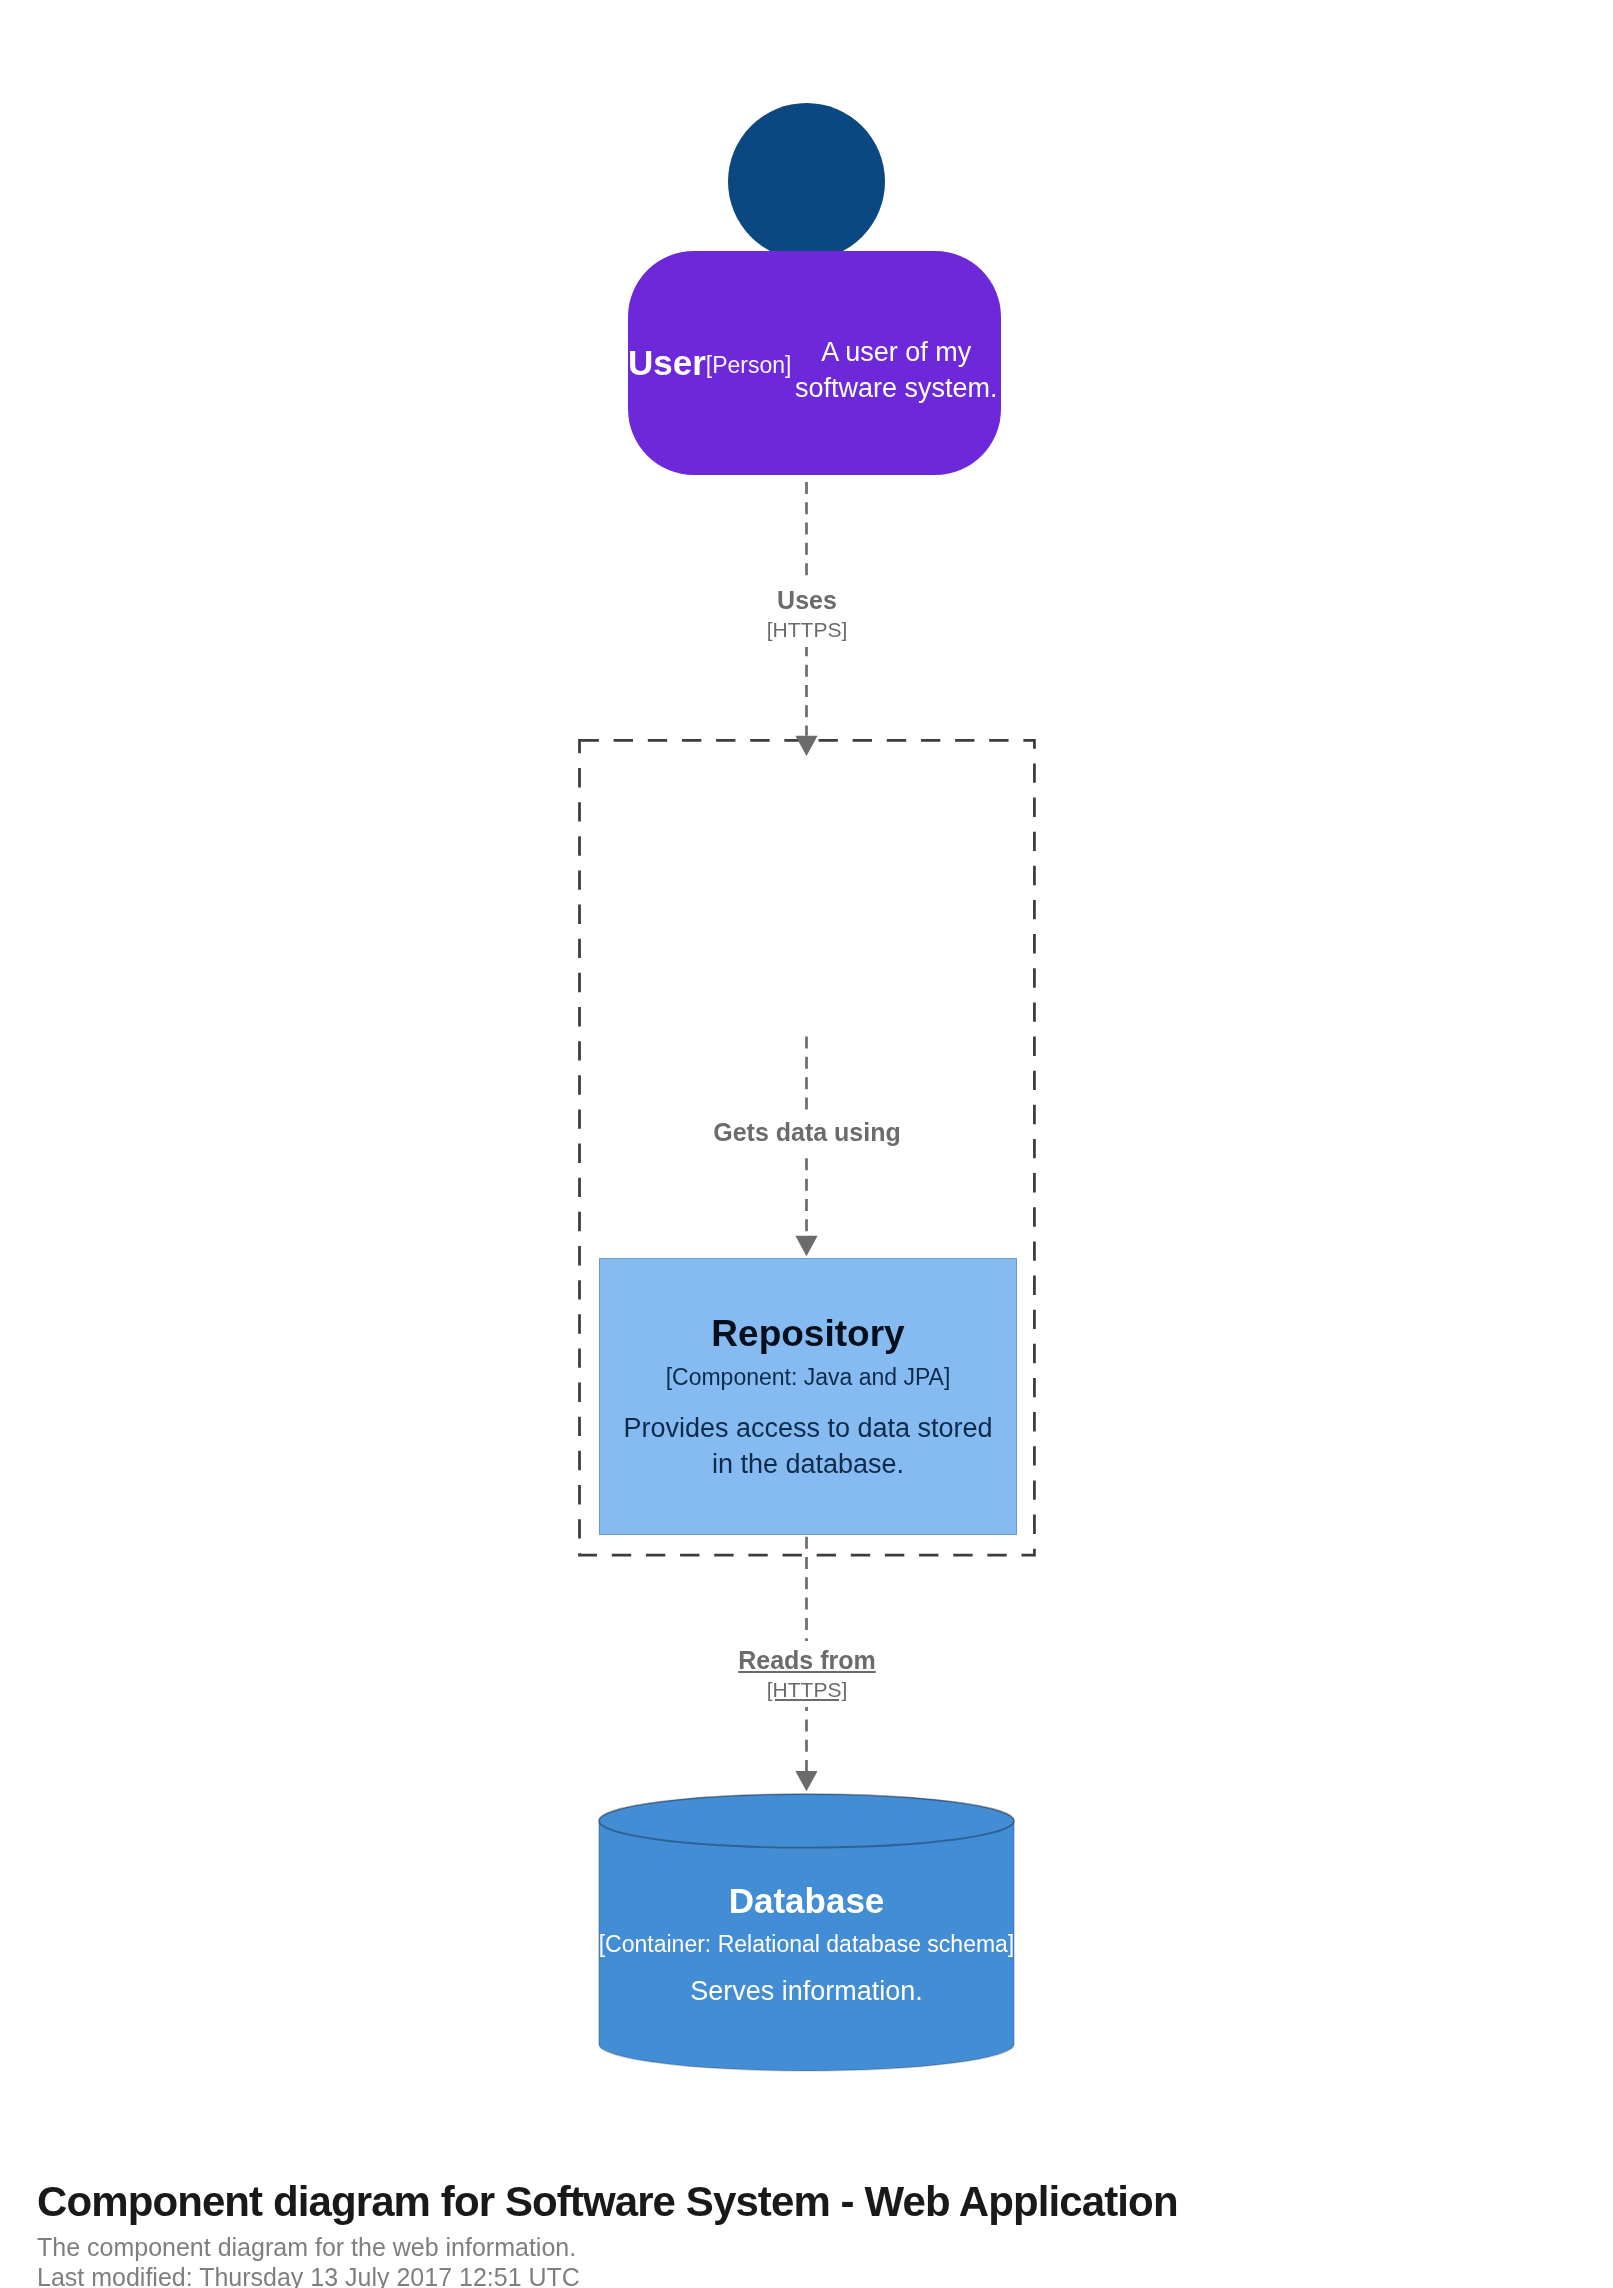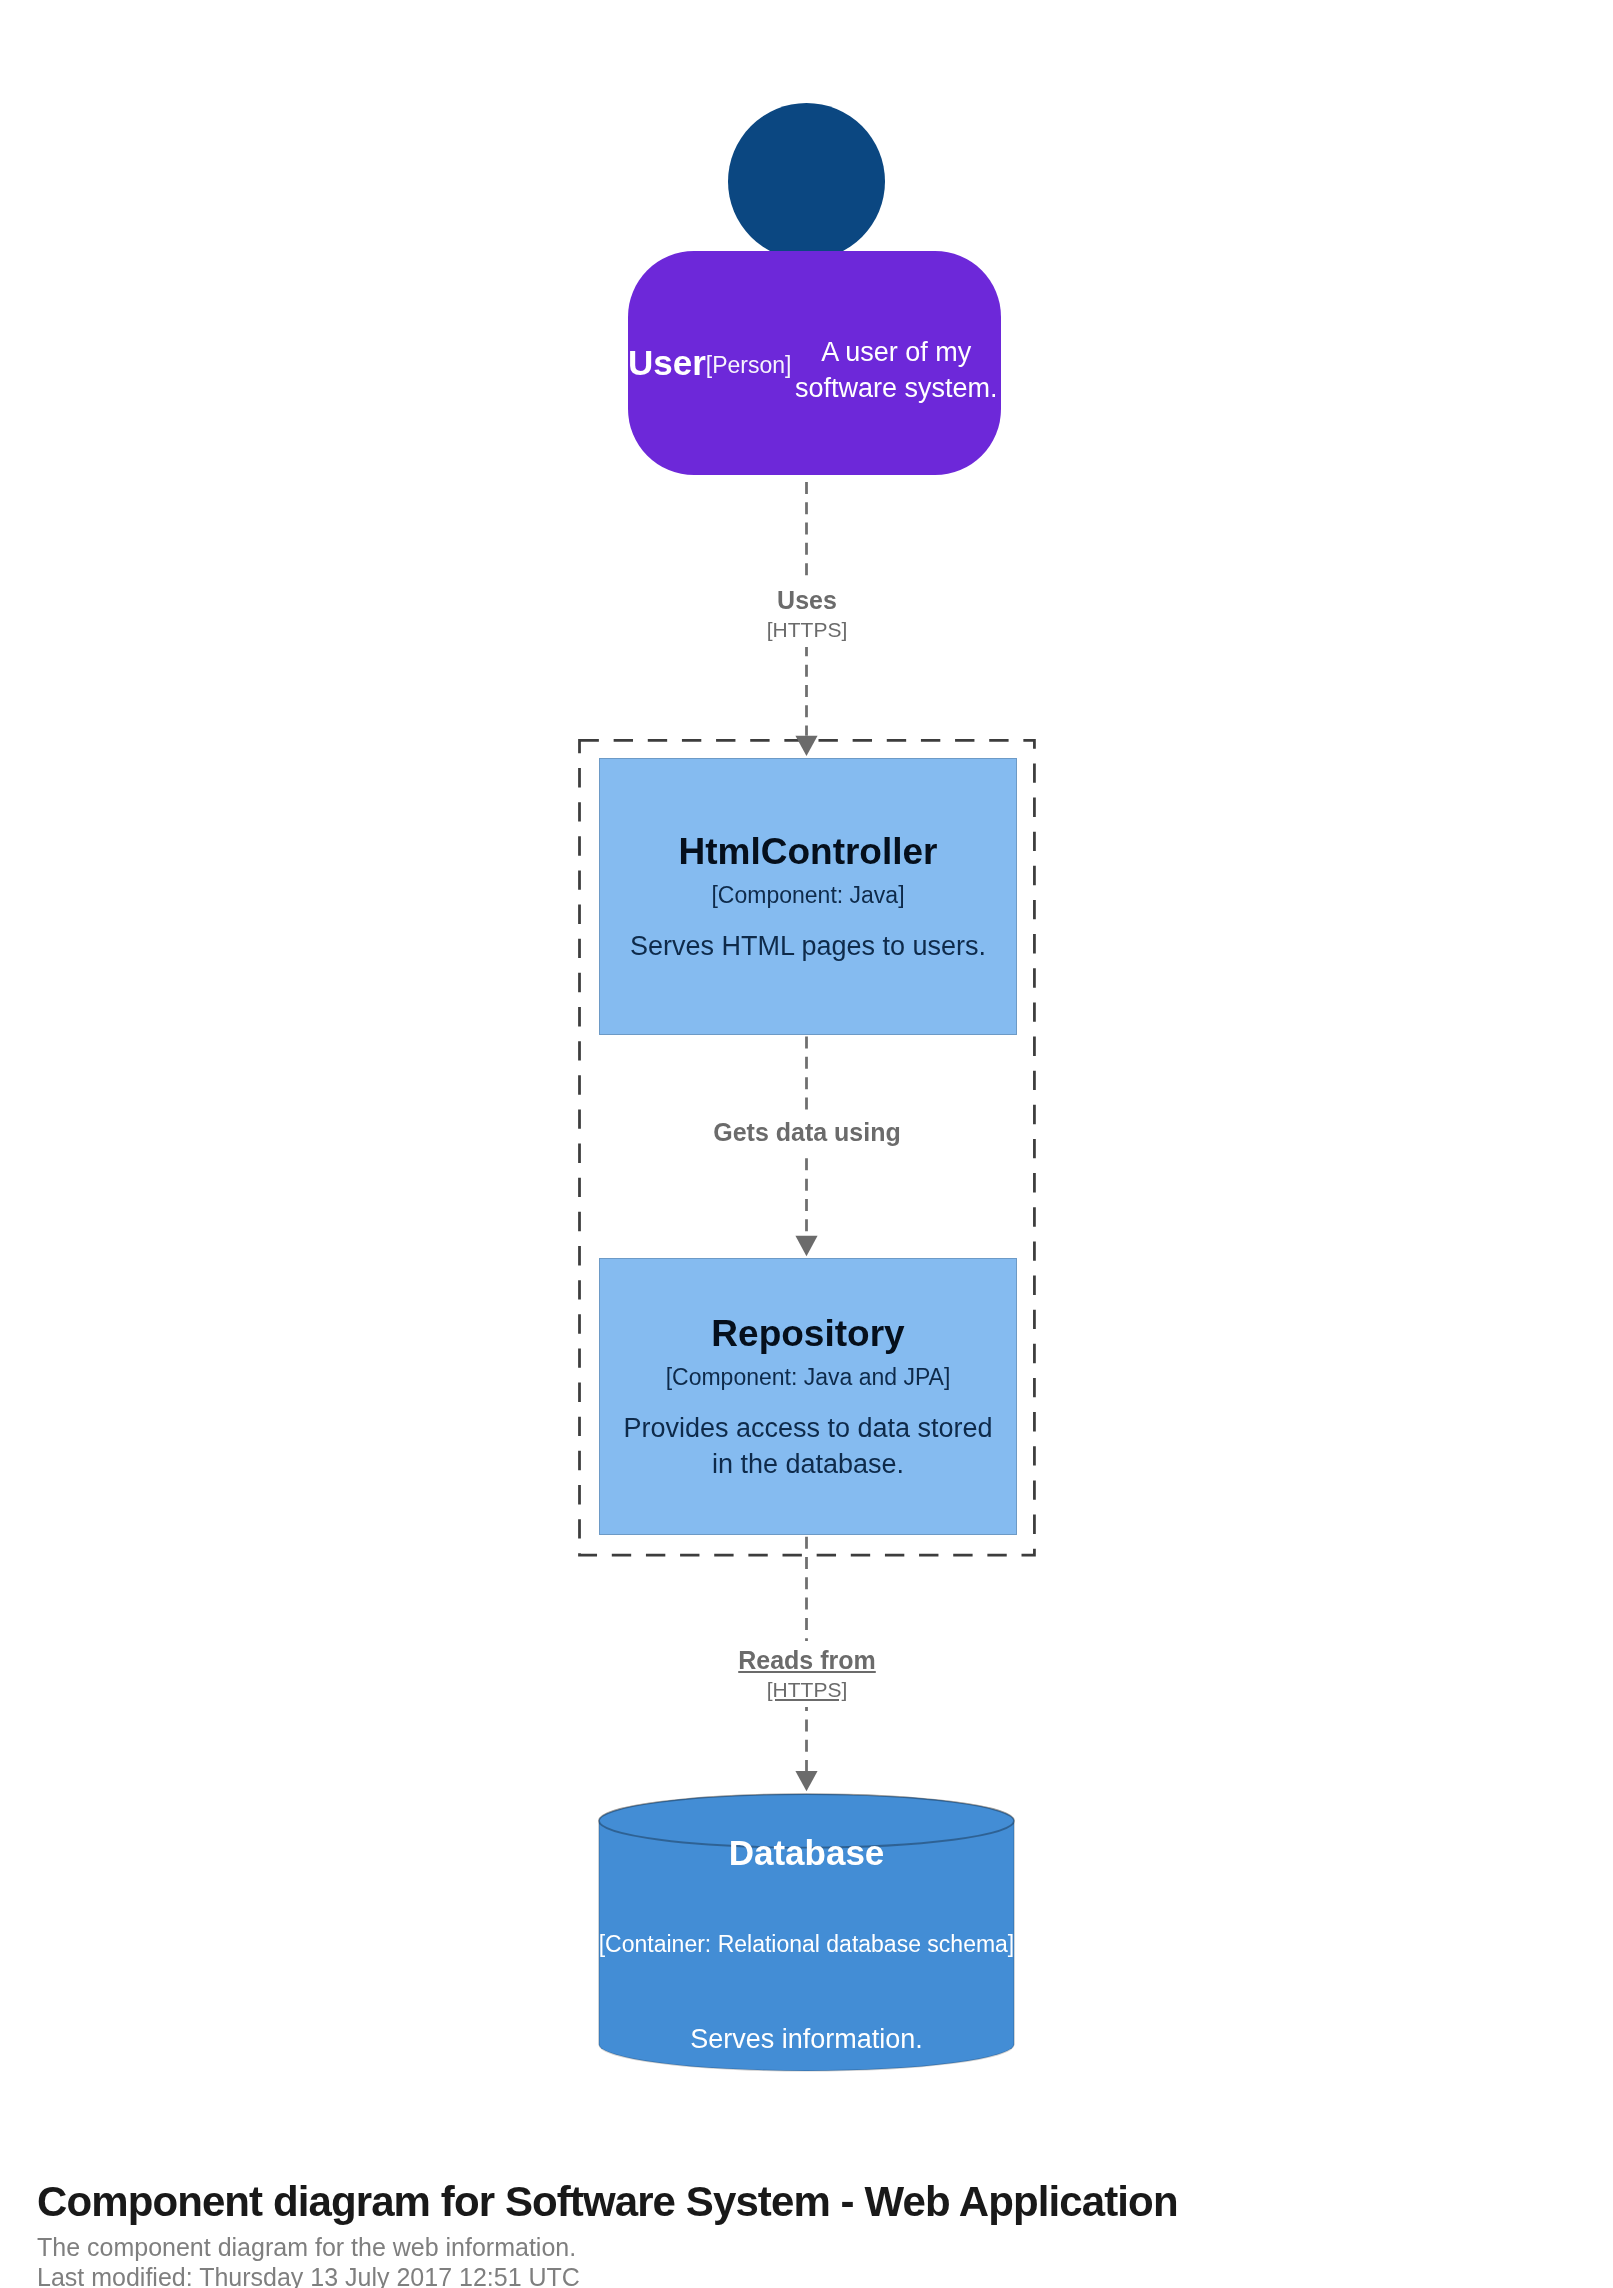--- a/index.html
+++ b/index.html
@@ -43,21 +43,21 @@
   .component .el-name { font-size:37px; font-weight:bold; line-height:46px; color:#050f1c; }
   .component .el-meta { font-size:23px; line-height:31px; margin-top:5.5px; }
   .component .el-desc { font-size:27px; line-height:36px; margin-top:16.6px; max-width:388px; }
 
   
   .db-wrap { position:absolute; left:598px; top:1793px; width:417px; height:279px; }
   .db-text {
     position:absolute; left:0; top:0; width:417px; height:279px;
     display:flex; flex-direction:column; align-items:center; justify-content:center;
     padding-top:24px; box-sizing:border-box;
-    text-align:center; color:#ffffff;gap:48px;
+    text-align:center; color:#ffffff;
   }
   .db-text .el-name { font-size:35px; font-weight:bold; line-height:42px; }
   .db-text .el-meta { font-size:23px; line-height:29.5px; margin-top:7.4px; }
   .db-text .el-desc { font-size:27px; line-height:35px; margin-top:14.8px; }
 
   
   .rel-label {
     position:absolute; left:807px; transform:translateX(-50%);
     background:#ffffff; padding:3.7px 11px;
     display:flex; flex-direction:column; align-items:center;
@@ -102,25 +102,20 @@
     <div class="el-name">User</div>
     <div class="el-meta">[Person]</div>
     <div class="el-desc">A user of my software system.</div>
   </div>
 
   <div class="rel-label r1">
     <div class="rl-name">Uses</div>
     <div class="rl-tech">[HTTPS]</div>
   </div>
 
-  <div class="component ctrl">
-    <div class="el-name">HtmlController</div>
-    <div class="el-meta">[Component: Java]</div>
-    <div class="el-desc">Serves HTML pages to users.</div>
-  </div>
 
   <div class="rel-label r2">
     <div class="rl-name">Gets data using</div>
   </div>
 
   <div class="component repo">
     <div class="el-name">Repository</div>
     <div class="el-meta">[Component: Java and JPA]</div>
     <div class="el-desc">Provides access to data stored in the database.</div>
   </div>

